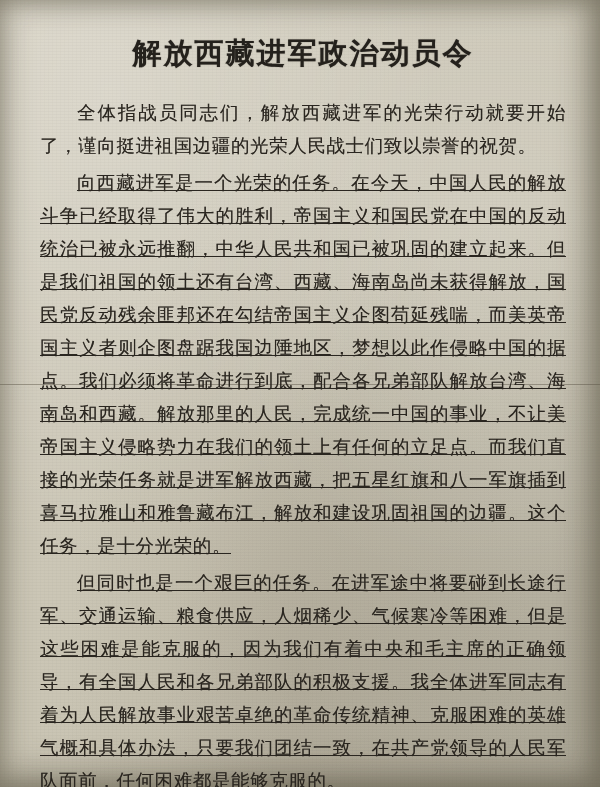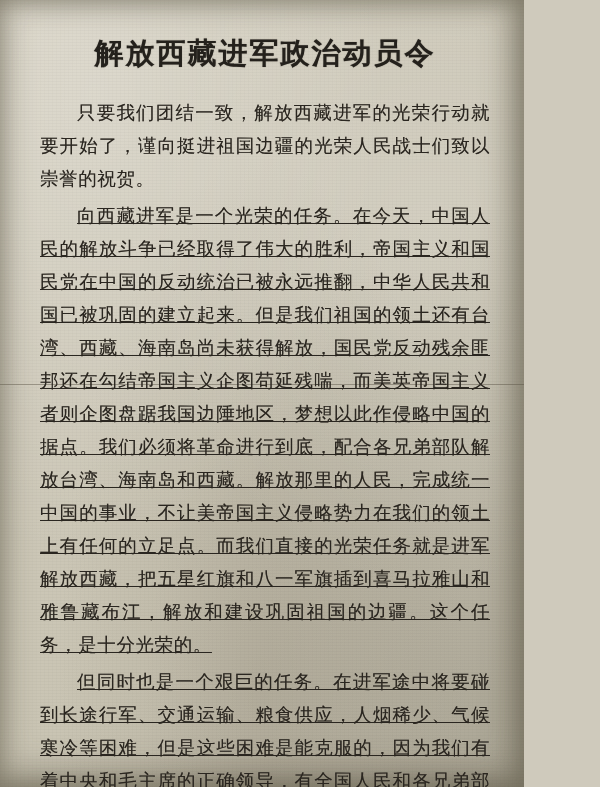--- a/index.html
+++ b/index.html
@@ -10,21 +10,21 @@
     width: 600px;
     height: 787px;
     overflow: hidden;
     background: #cfcabc;
     font-family: "DejaVu Serif", serif;
   }
 
   
   #page {
     position: relative;
-    width: 524px;
+    width: 600px;
     height: 787px;
     box-sizing: border-box;
     background:
       radial-gradient(ellipse at 18% 12%, rgba(255,255,255,0.22), rgba(255,255,255,0) 48%),
       radial-gradient(ellipse at 82% 30%, rgba(255,255,255,0.16), rgba(255,255,255,0) 46%),
       radial-gradient(ellipse at 50% 88%, rgba(120,110,92,0.20), rgba(120,110,92,0) 55%),
       radial-gradient(ellipse at 92% 92%, rgba(90,84,70,0.22), rgba(90,84,70,0) 50%),
       linear-gradient(135deg, #d6d1c2 0%, #cdc8b8 35%, #c9c4b3 60%, #c4bfae 100%);
     overflow: hidden;
   }
@@ -102,21 +102,21 @@
 </head>
 <body>
 
 <div id="page">
   <div id="grain"></div>
   <div id="seam"></div>
 
   <div id="content">
     <h1 id="doc-title">解放西藏进军政治动员令</h1>
 
-    <p class="para">只要我们团结一致，解放西藏进军的光荣行动就要开始了，谨向挺进祖国边疆的光荣人民战士们致以崇誉的祝贺。</p>
+    <p class="para">全体指战员同志们，解放西藏进军的光荣行动就要开始了，谨向挺进祖国边疆的光荣人民战士们致以崇誉的祝贺。</p>
 
     <p class="para">向西藏进军是一个光荣的任务。在今天，中国人民的解放斗争已经取得了伟大的胜利，帝国主义和国民党在中国的反动统治已被永远推翻，中华人民共和国已被巩固的建立起来。但是我们祖国的领土还有台湾、西藏、海南岛尚未获得解放，国民党反动残余匪邦还在勾结帝国主义企图苟延残喘，而美英帝国主义者则企图盘踞我国边陲地区，梦想以此作侵略中国的据点。我们必须将革命进行到底，配合各兄弟部队解放台湾、海南岛和西藏。解放那里的人民，完成统一中国的事业，不让美帝国主义侵略势力在我们的领土上有任何的立足点。而我们直接的光荣任务就是进军解放西藏，把五星红旗和八一军旗插到喜马拉雅山和雅鲁藏布江，解放和建设巩固祖国的边疆。这个任务，是十分光荣的。</p>
 
     <p class="para">但同时也是一个艰巨的任务。在进军途中将要碰到长途行军、交通运输、粮食供应，人烟稀少、气候寒冷等困难，但是这些困难是能克服的，因为我们有着中央和毛主席的正确领导，有全国人民和各兄弟部队的积极支援。我全体进军同志有着为人民解放事业艰苦卓绝的革命传统精神、克服困难的英雄气概和具体办法，只要我们团结一致，在共产党领导的人民军队面前，任何困难都是能够克服的。</p>
   </div>
 
   <div id="vignette"></div>
 </div>
 
 </body></html>

